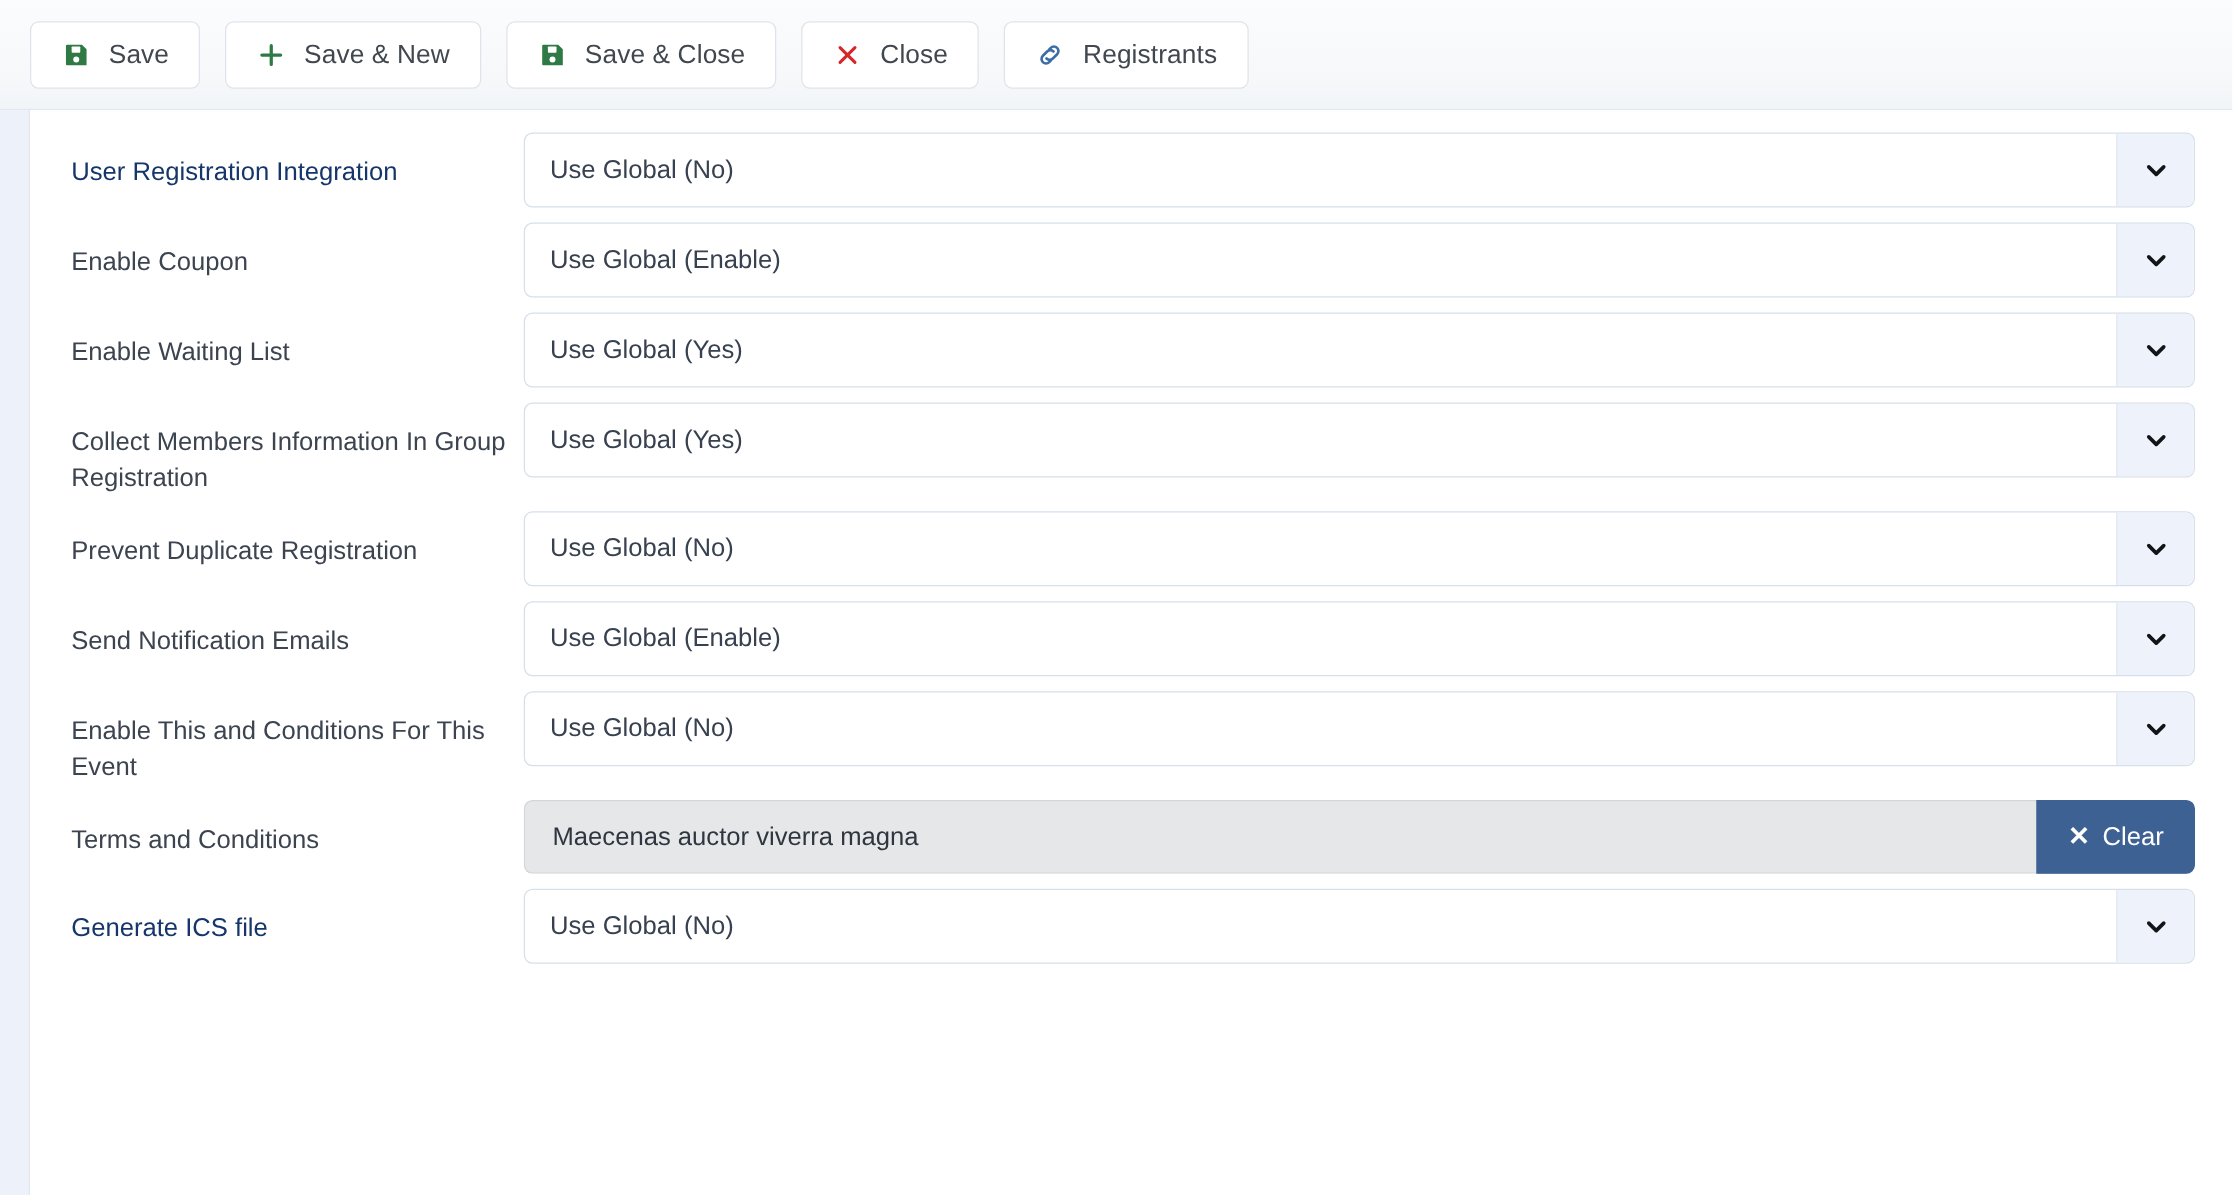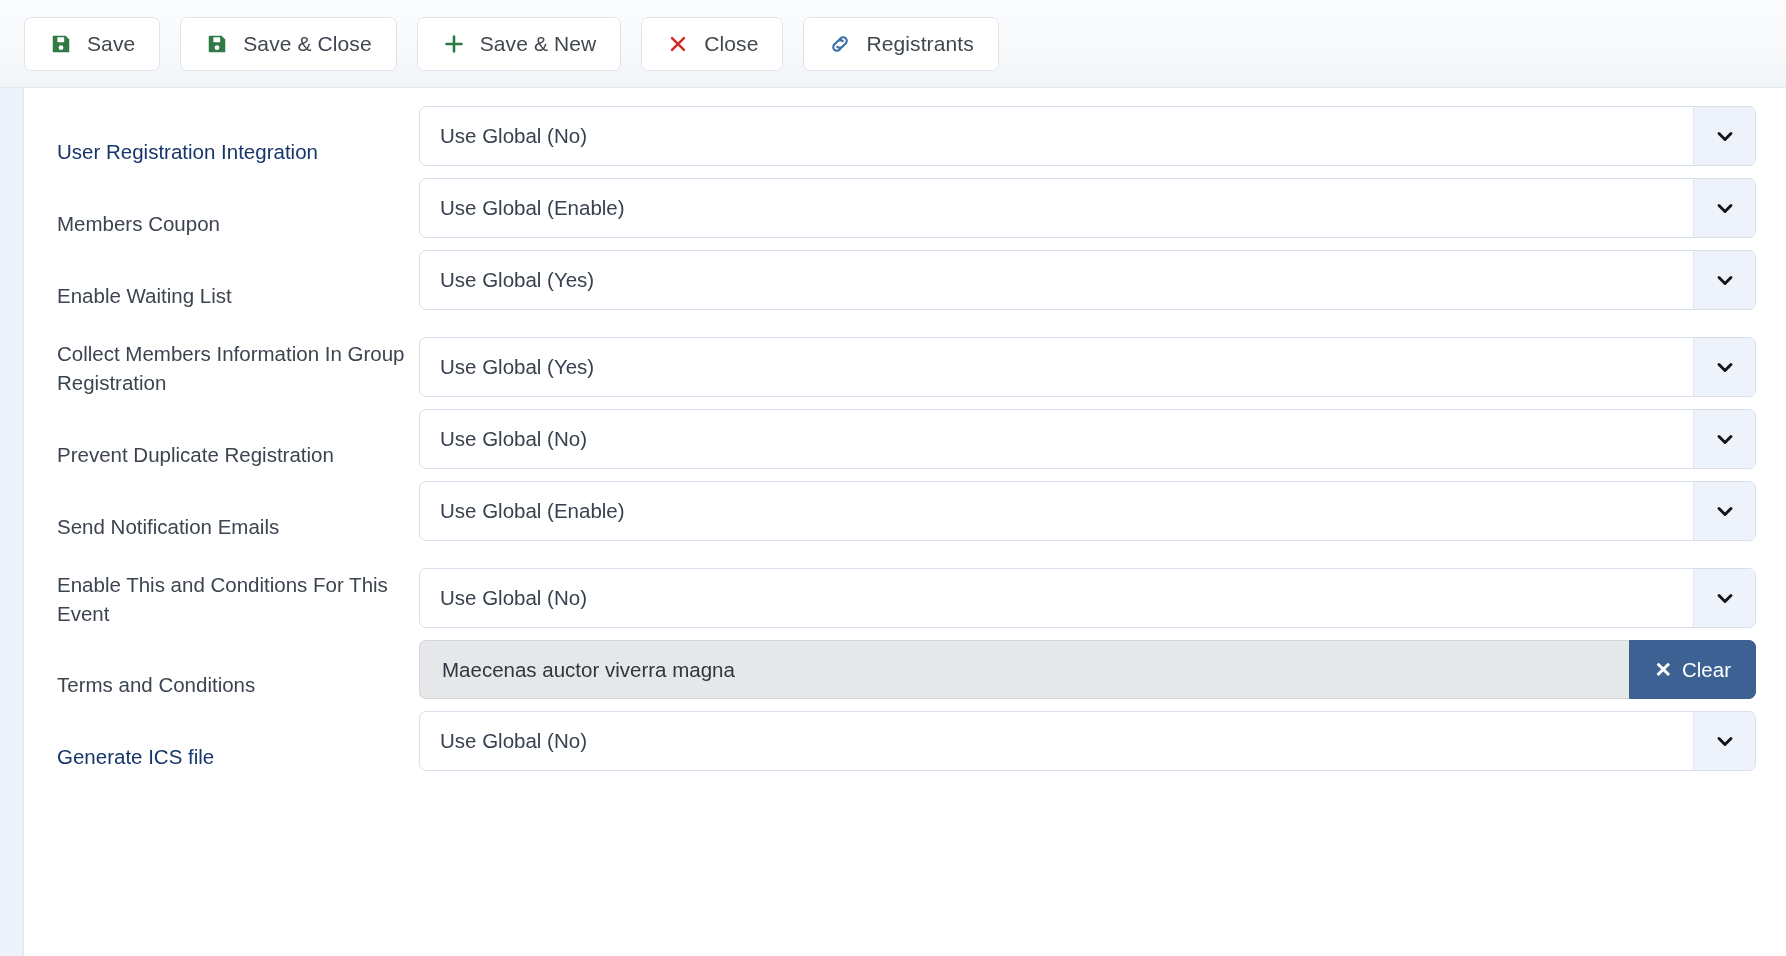--- a/index.html
+++ b/index.html
@@ -55,21 +55,21 @@
     border-right: 1px solid #e0e6f2;
   }
   .form {
     position: absolute;
     left: 24px; right: 0; top: 0; bottom: 0;
     padding: 18px 30px 0 33px;
   }
 
   .row {
     display: flex;
-    align-items: flex-end;
+    align-items: flex-start;
     margin-bottom: 12px;
   }
   .row-label {
     width: 362px;
     flex: 0 0 362px;
     font-size: 20.5px;
     line-height: 29px;
     color: #3c4450;
     padding-top: 17px;
     padding-right: 14px;
@@ -156,38 +156,38 @@
           <svg width="22" height="22" viewBox="0 0 24 24" fill="#2f7a44">
             <path d="M4 3h13l4 4v14a0 0 0 0 1 0 0H4a1 1 0 0 1-1-1V4a1 1 0 0 1 1-1z" fill="#2f7a44"></path>
             <rect x="8" y="4.5" width="7.5" height="5.5" rx="0.8" fill="#ffffff"></rect>
             <circle cx="12" cy="16" r="2.6" fill="#ffffff"></circle>
           </svg>
         </span>
         <span class="tb-label">Save</span>
       </div>
       <div class="tb-btn">
         <span class="tb-ico">
+          <svg width="24" height="24" viewBox="0 0 24 24" stroke="#2f7a44" stroke-width="2.6" stroke-linecap="round">
+            <path d="M12 4.5v15M4.5 12h15"></path>
+          </svg>
+        </span>
+        <span class="tb-label">Save &amp; New</span>
+      </div>
+      <div class="tb-btn">
+        <span class="tb-ico">
           <svg width="22" height="22" viewBox="0 0 24 24" fill="#2f7a44">
             <path d="M4 3h13l4 4v14a0 0 0 0 1 0 0H4a1 1 0 0 1-1-1V4a1 1 0 0 1 1-1z" fill="#2f7a44"></path>
             <rect x="8" y="4.5" width="7.5" height="5.5" rx="0.8" fill="#ffffff"></rect>
             <circle cx="12" cy="16" r="2.6" fill="#ffffff"></circle>
           </svg>
         </span>
         <span class="tb-label">Save &amp; Close</span>
       </div>
       <div class="tb-btn">
         <span class="tb-ico">
-          <svg width="24" height="24" viewBox="0 0 24 24" stroke="#2f7a44" stroke-width="2.6" stroke-linecap="round">
-            <path d="M12 4.5v15M4.5 12h15"></path>
-          </svg>
-        </span>
-        <span class="tb-label">Save &amp; New</span>
-      </div>
-      <div class="tb-btn">
-        <span class="tb-ico">
           <svg width="22" height="22" viewBox="0 0 24 24" stroke="#d62828" stroke-width="2.7" stroke-linecap="round">
             <path d="M5.5 5.5l13 13M18.5 5.5l-13 13"></path>
           </svg>
         </span>
         <span class="tb-label">Close</span>
       </div>
       <div class="tb-btn">
         <span class="tb-ico">
           <svg width="24" height="24" viewBox="0 0 24 24" fill="none" stroke="#3a6ea5" stroke-width="2.1" stroke-linecap="round">
             <path d="M9.2 14.8a3.6 3.6 0 0 0 5.1 0l3.4-3.4a3.6 3.6 0 1 0-5.1-5.1l-1.2 1.2"></path>
@@ -209,21 +209,21 @@
             <span class="sel-value">Use Global (No)</span>
             <span class="sel-arrow">
               <svg width="24" height="24" viewBox="0 0 24 24" fill="none" stroke="#121417" stroke-width="2.9" stroke-linecap="round" stroke-linejoin="round">
                 <path d="M6 9.5l6 6 6-6"></path>
               </svg>
             </span>
           </div>
         </div>
       </div>
       <div class="row">
-        <div class="row-label">Members Coupon</div>
+        <div class="row-label">Enable Coupon</div>
         <div class="row-field">
           <div class="select">
             <span class="sel-value">Use Global (Enable)</span>
             <span class="sel-arrow">
               <svg width="24" height="24" viewBox="0 0 24 24" fill="none" stroke="#121417" stroke-width="2.9" stroke-linecap="round" stroke-linejoin="round">
                 <path d="M6 9.5l6 6 6-6"></path>
               </svg>
             </span>
           </div>
         </div>

